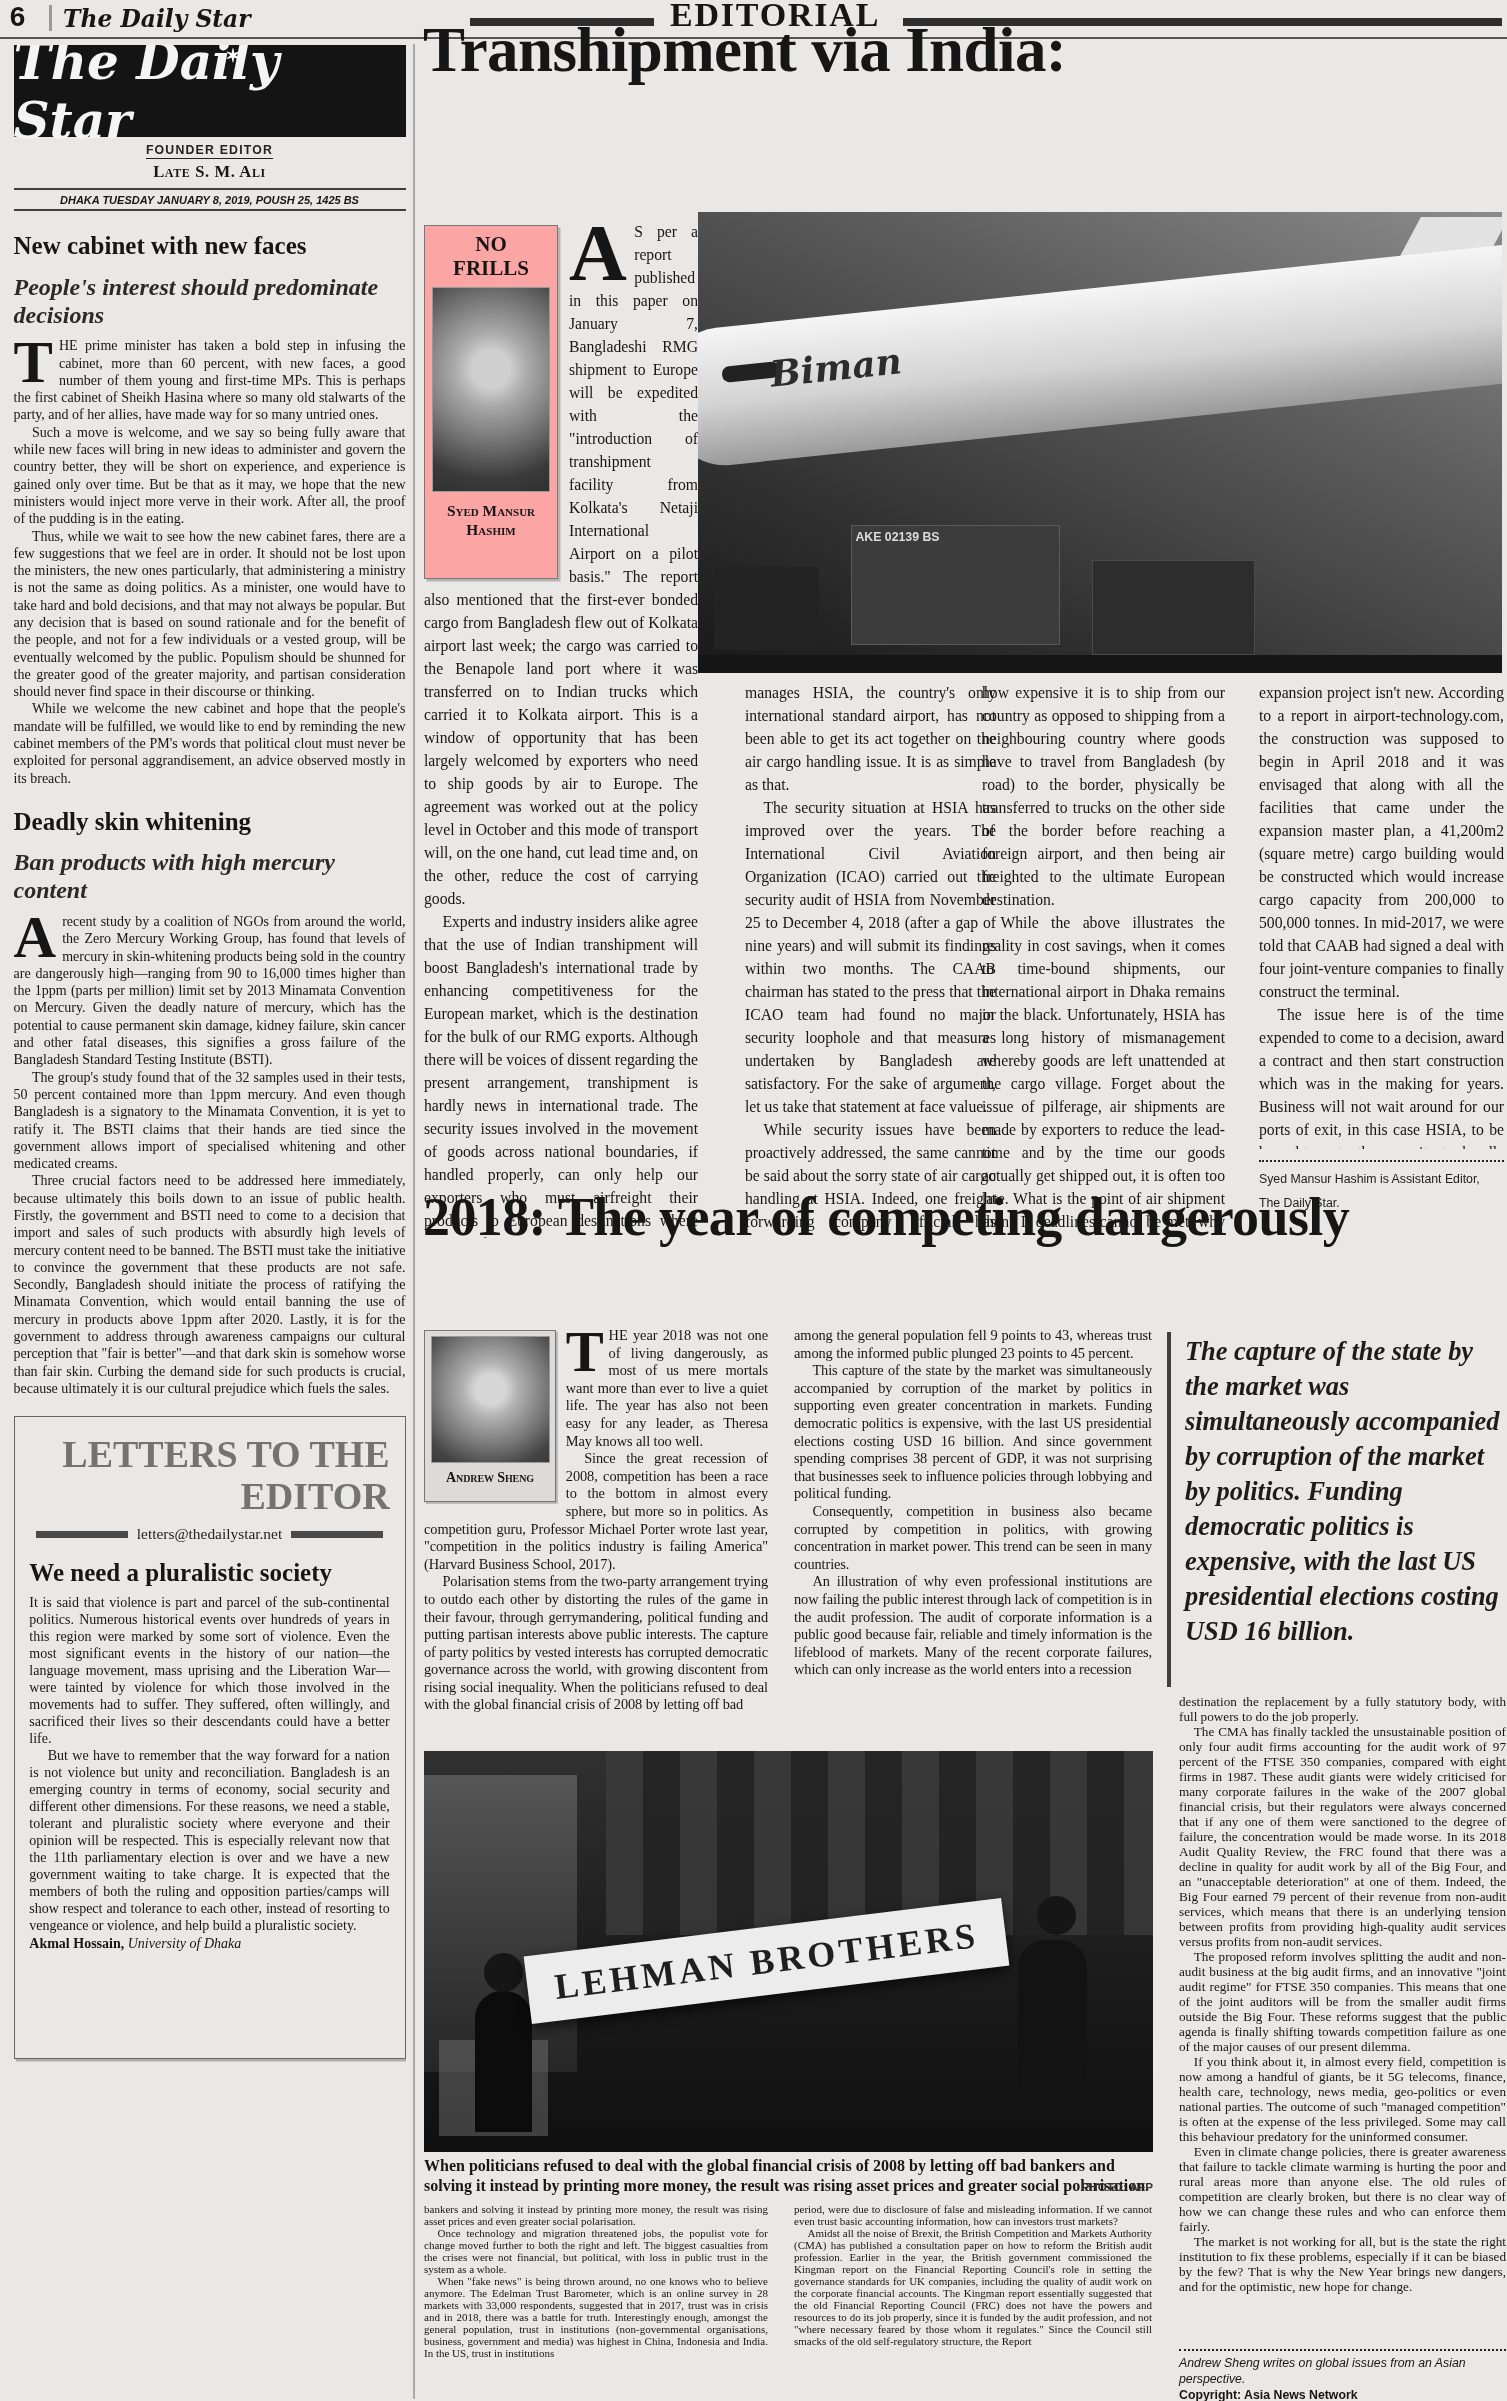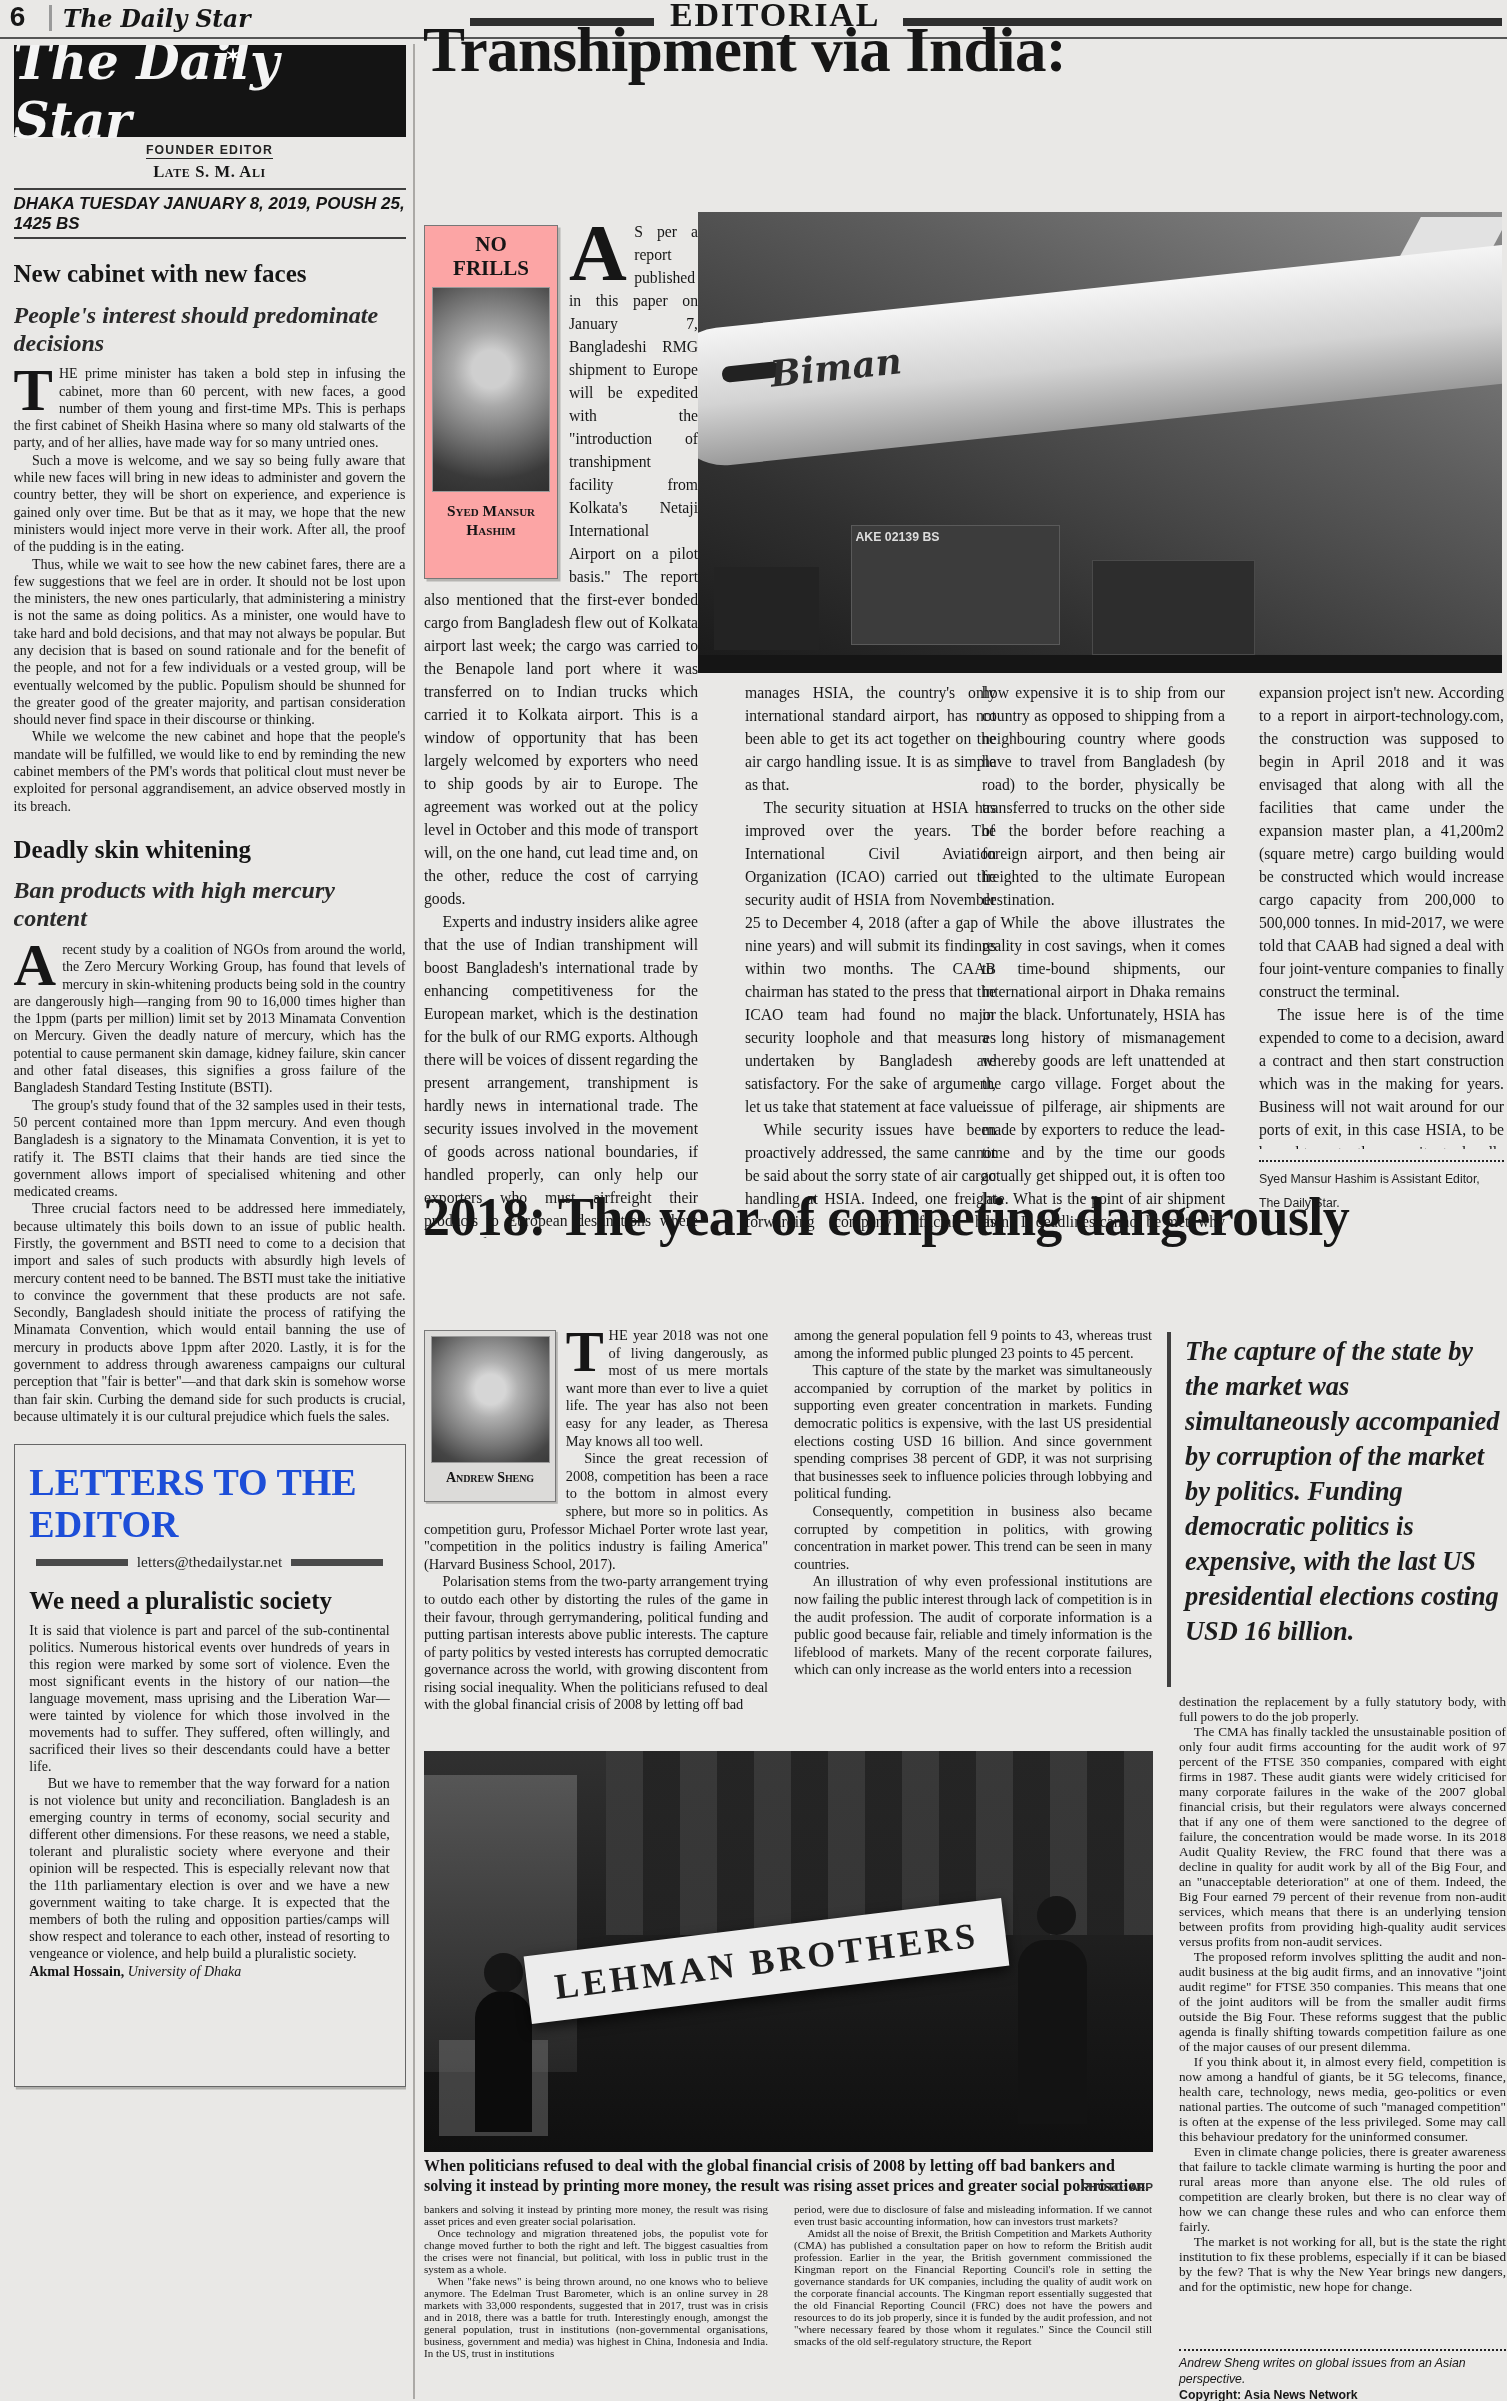--- a/index.html
+++ b/index.html
@@ -18,33 +18,33 @@
   
   .leftcol{left:13.5px;top:45px;width:392px;height:2353px;overflow:hidden;}
   .mast{height:92px;background:#141414;color:#f4f4f4;display:flex;align-items:center;justify-content:center;
         font-family:"DejaVu Serif",serif;font-weight:bold;font-style:italic;font-size:50px;position:relative;}
   .mast .star{position:absolute;left:54%;top:0px;font-size:18.4px;font-style:normal;color:#fff;}
   .founder{text-align:center;margin-top:6.1px;}
   .founder-label{display:inline-block;font-family:"Liberation Sans",sans-serif;font-weight:bold;font-size:12.3px;
                  letter-spacing:1.2px;border-bottom:1.2px solid #222;padding-bottom:1.2px;color:#222;}
   .founder-name{font-variant:small-caps;font-weight:bold;font-size:16.6px;letter-spacing:0.6px;margin-top:2.5px;}
   .dateline{margin-top:6.1px;border-top:2.5px solid #3f3f3f;border-bottom:2.5px solid #3f3f3f;padding:3.7px 0;
-            font-family:"Liberation Sans",sans-serif;font-weight:bold;font-style:italic;font-size:17px;}
+            text-align:center;font-family:"Liberation Sans",sans-serif;font-weight:bold;font-style:italic;font-size:11px;}
   .ed{margin-top:16px;}
   .ed-hl{font-weight:bold;font-size:25px;line-height:38px;width:344px;}
   .ed-sf{font-style:italic;font-size:24px;line-height:28px;color:#2a2a2a;margin-top:7.4px;font-weight:bold;width:369px;}
   .cols p{margin:0;text-indent:18.4px;text-align:justify;}
   .cols p.ni{text-indent:0;}
   .ed-body{margin-top:8.6px;font-size:14px;line-height:17.3px;}
   .drop{float:left;font-weight:bold;padding:2.5px 6.1px 0 0;}
   .ed-body .drop{font-size:59px;line-height:45px;}
   
   .letters{margin-top:18.4px;border:1.8px solid #666;box-shadow:1.8px 2.5px 0 #b0afac;padding:16px 14.8px;height:643px;
            box-sizing:border-box;overflow:hidden;}
-  .let-head{text-align:left;font-weight:bold;font-size:38px;line-height:42px;color:#1d4ed8;}
+  .let-head{text-align:right;font-weight:bold;font-size:38px;line-height:42px;color:#737373;}
   .let-email-row{display:flex;align-items:center;justify-content:center;gap:8.6px;margin-top:8.6px;}
   .let-bar{width:92px;height:6.8px;background:#4a4a4a;}
   .let-email{font-size:15.4px;color:#222;}
   .let-title{font-weight:bold;font-size:25px;line-height:29px;margin-top:14.8px;width:357px;}
   .let-body{margin-top:7.4px;font-size:14px;line-height:17px;}
   .let-sig{margin-top:1.2px;font-size:14px;}
   .let-sig .nm{font-weight:bold;}
   .let-sig .af{font-style:italic;}
   
   .hl-line{font-weight:bold;font-size:63px;line-height:68px;letter-spacing:-0.6px;}

